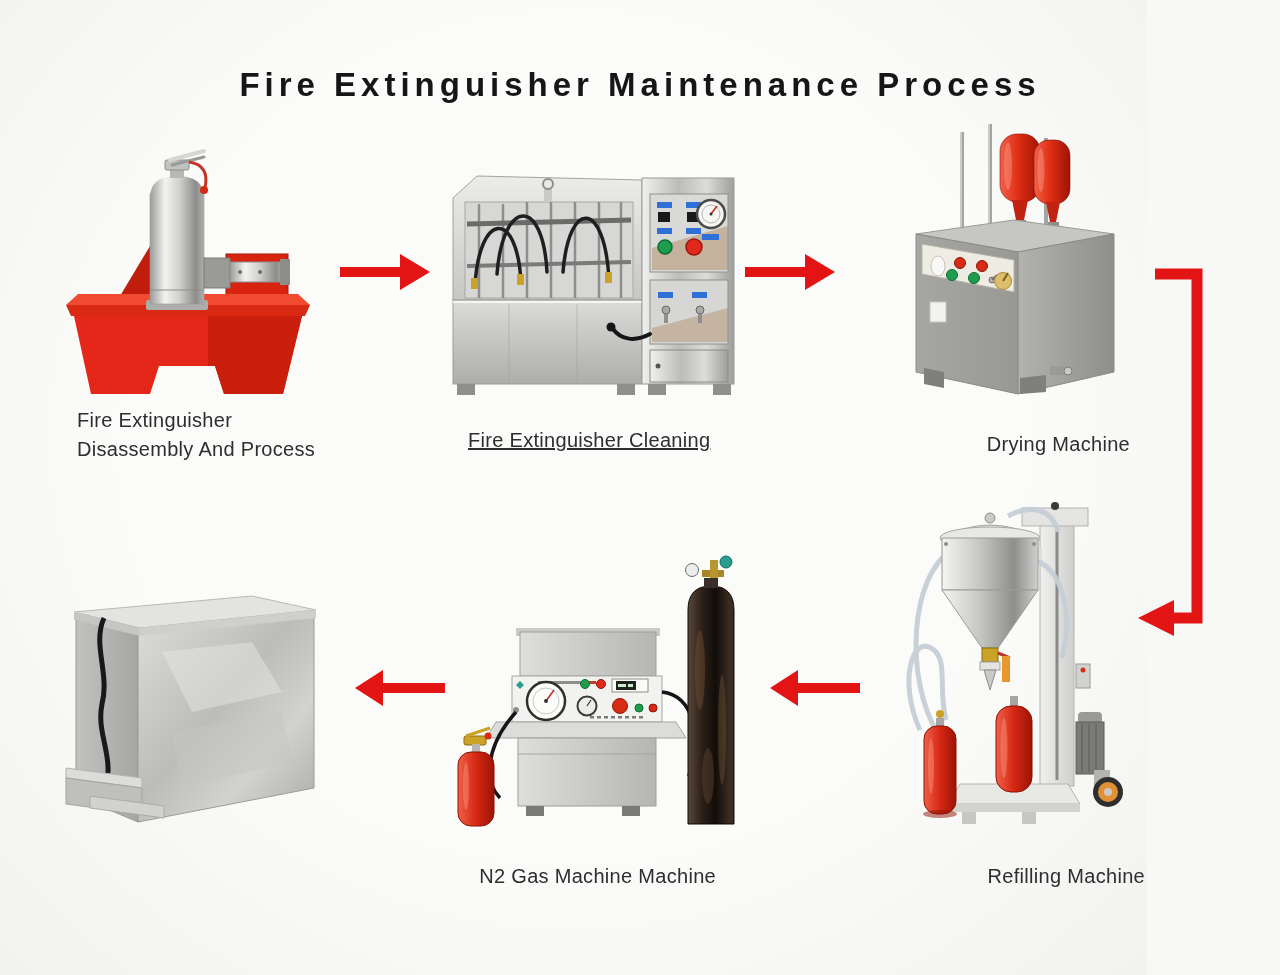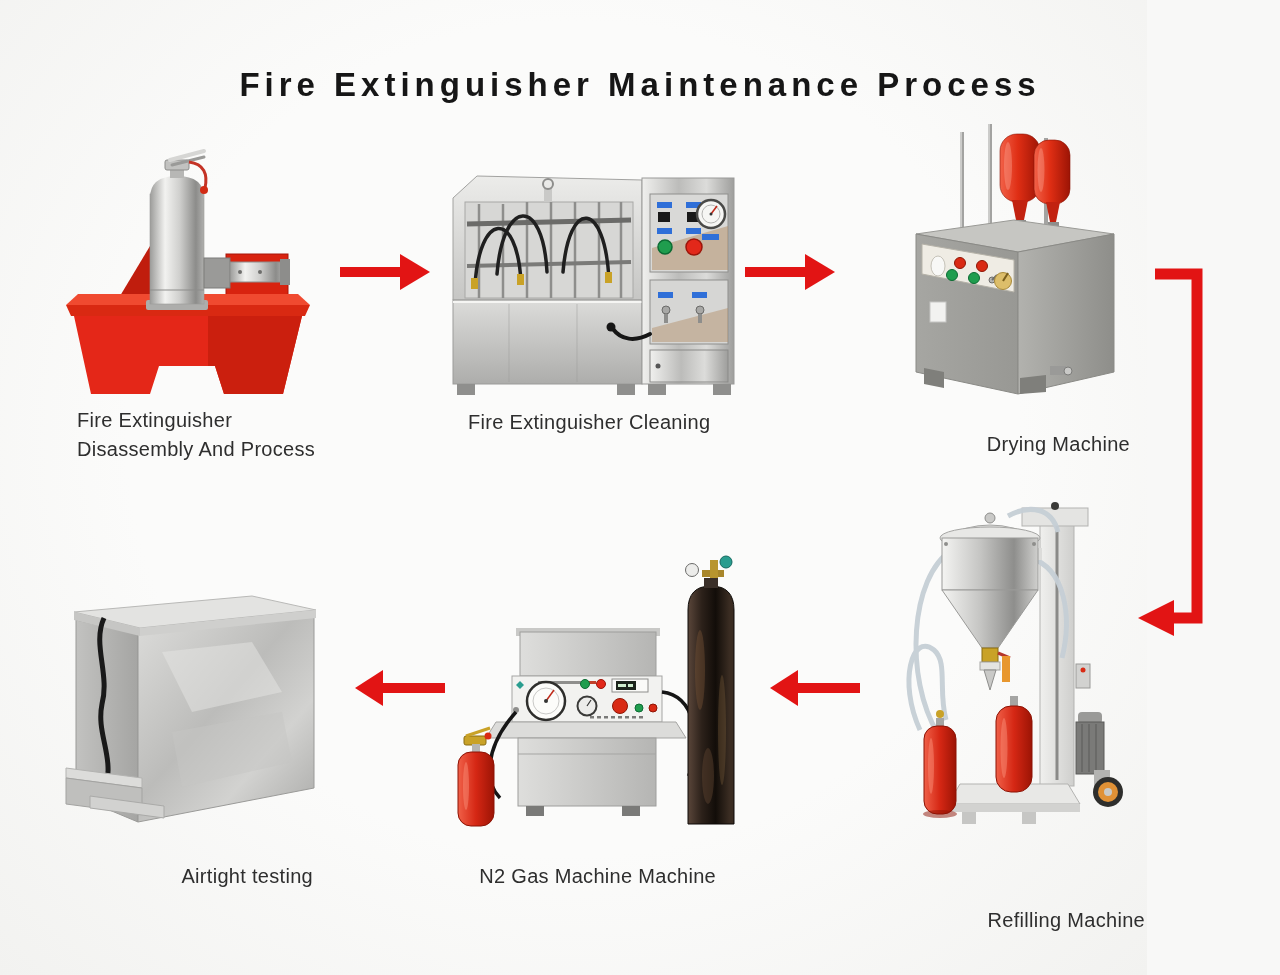--- a/index.html
+++ b/index.html
@@ -466,21 +466,20 @@
     <svg viewBox="0 0 95 40">
         <rect x="28" y="15" width="64" height="10" fill="#e21414"></rect>
         <polygon points="30,2 30,38 2,20" fill="#e21414"></polygon>
       </svg>
   </div>
 
   <div class="caption" style="left:77px;top:406px;">
     <div>Fire Extinguisher</div>
     <div>Disassembly And Process</div>
   </div>
-  <div class="caption" style="left:468px;top:408px;">
+  <div class="caption" style="left:468px;top:426px;text-decoration:underline;">
     <div>Fire Extinguisher Cleaning</div>
   </div>
   <div class="caption centered" style="left:880px;top:430px;">Drying Machine</div>
-  <div class="caption centered" style="left:895px;top:862px;margin-top:44px;">Refilling Machine</div>
+  <div class="caption centered" style="left:895px;top:862px;">Refilling Machine</div>
   <div class="caption centered" style="left:466px;top:862px;">N2 Gas Machine Machine</div>
-  <div class="caption centered" style="left:63px;top:862px;">Airtight testing</div>
 
 </div>
 
 </body></html>

